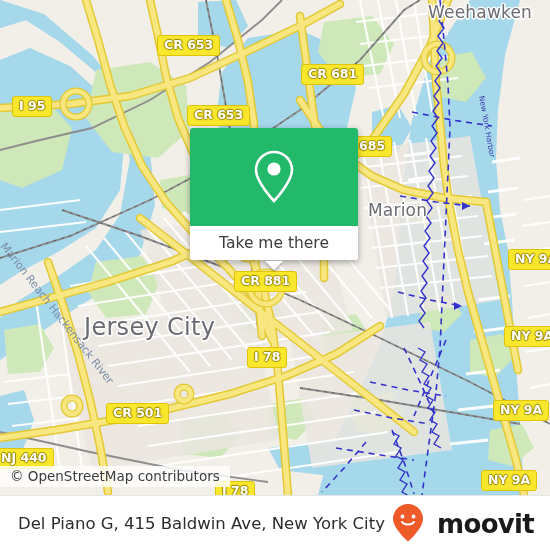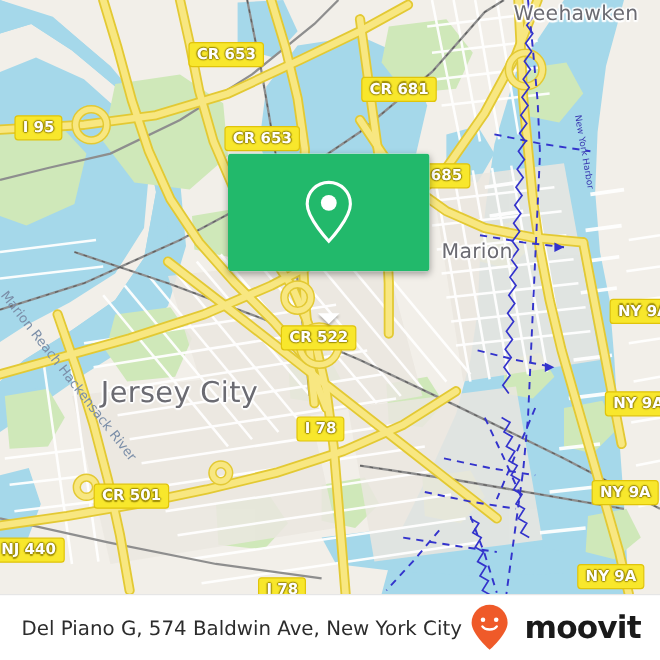--- a/index.html
+++ b/index.html
@@ -382,45 +382,47 @@
       </div>
     <div id="ferry-labels-wrap">
         <div class="ferry-label" style="left: 486px; top: 95px; transform: rotate(80deg); transform-origin: left top;">New York Harbor</div>
       </div>
     <div id="shield-labels">
         <div class="shield" style="left: 157px; top: 35px;">CR 653</div>
         <div class="shield" style="left: 187px; top: 105px;">CR 653</div>
         <div class="shield" style="left: 301px; top: 64px; text-align: right;">CR 681</div>
         <div class="shield" style="left: 352px; top: 136px;">685</div>
         <div class="shield" style="left: 12px; top: 96px;">I 95</div>
-        <div class="shield" style="left: 234px; top: 271px;">CR 522</div>
+        <div class="shield" style="left: 234px; top: 271px;">CR 881</div>
         <div class="shield" style="left: 247px; top: 347px;">I 78</div>
         <div class="shield" style="left: 215px; top: 481px;">I 78</div>
-        <div class="shield" style="left: 78px; top: 403px;">CR 501</div>
+        <div class="shield" style="left: 106px; top: 403px;">CR 501</div>
         <div class="shield" style="left: -6px; top: 448px;">NJ 440</div>
         <div class="shield" style="left: 508px; top: 249px;">NY 9A</div>
         <div class="shield" style="left: 504px; top: 326px;">NY 9A</div>
         <div class="shield" style="left: 493px; top: 400px;">NY 9A</div>
         <div class="shield" style="left: 481px; top: 470px;">NY 9A</div>
       </div>
 
     <div id="popup">
       <div id="popup-body">
         <svg width="46" height="56" viewBox="0 0 46 56">
           <path d="M23 3 C13 3 5 11 5 21 C5 33 23 52 23 52 C23 52 41 33 41 21 C41 11 33 3 23 3 Z" fill="none" stroke="#ffffff" stroke-width="2.6"></path>
           <circle cx="23" cy="20" r="6.6" fill="#ffffff"></circle>
         </svg>
       </div>
+      <div id="popup-action">Take me there</div>
     </div>
     <div class="popup-tail"></div>
 
+    <div id="attribution">© OpenStreetMap contributors</div>
   </div>
 
   <div id="footer">
-    <div id="footer-address">Del Piano G, 574 Baldwin Ave, New York City</div>
+    <div id="footer-address">Del Piano G, 415 Baldwin Ave, New York City</div>
     <div id="brand">
       <svg width="34" height="40" viewBox="0 0 34 40">
         <path d="M17 1 C8.7 1 2 7.7 2 16 C2 25.5 17 38.5 17 38.5 C17 38.5 32 25.5 32 16 C32 7.7 25.3 1 17 1 Z" fill="#ef5a29"></path>
         <circle cx="11.5" cy="13.5" r="1.9" fill="#ffffff"></circle>
         <circle cx="22.5" cy="13.5" r="1.9" fill="#ffffff"></circle>
         <path d="M11 19 C13.2 22.4 20.8 22.4 23 19" fill="none" stroke="#ffffff" stroke-width="2" stroke-linecap="round"></path>
       </svg>
       <div id="brand-word">moovit</div>
     </div>
   </div>

